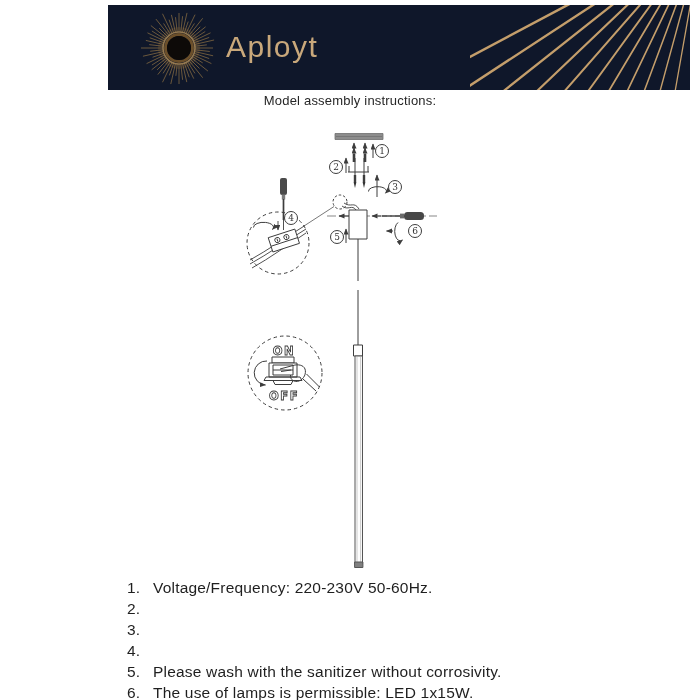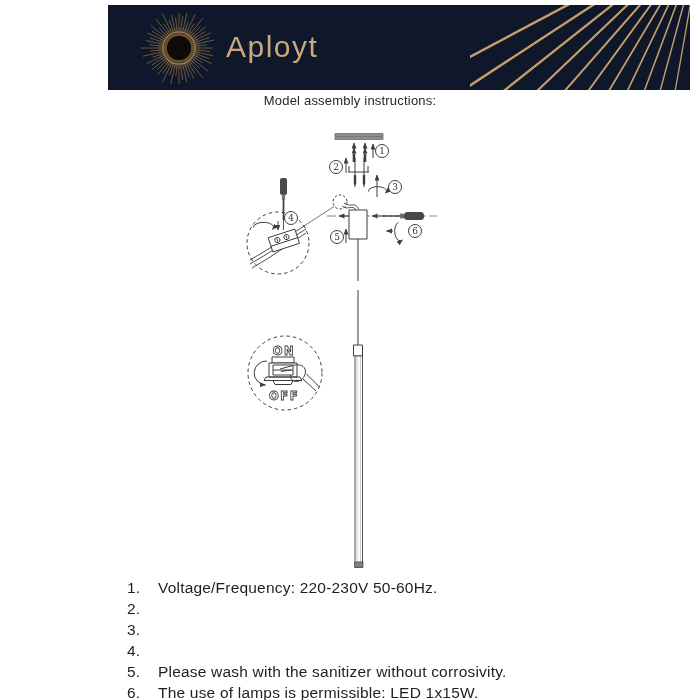--- a/index.html
+++ b/index.html
@@ -22,21 +22,21 @@
   .diagram-svg{position:absolute;left:240px;top:130px;width:200px;height:445px;}
   .diagram-svg *{vector-effect:non-scaling-stroke;}
   text.callout{font-family:"DejaVu Serif",serif;font-size:9px;fill:#333;}
   text.switch-label{font-family:"DejaVu Sans",sans-serif;font-size:11.5px;font-weight:bold;
     letter-spacing:1.5px;fill:#ffffff;stroke:#3a3a3a;stroke-width:.85;}
 
   
   .list{position:absolute;left:127px;top:577px;color:#1f1f1f;}
   .list-row{display:flex;height:21px;line-height:21px;font-size:15.5px;letter-spacing:.2px;}
   .list-row .num{width:26px;flex:0 0 26px;}
-  .list-row .txt{margin-left:5px;white-space:nowrap;}
+  .list-row .txt{white-space:nowrap;}
 </style>
 </head>
 <body>
 
 <div id="page">
 
   <div class="banner">
     <svg class="logo-svg" viewBox="0 0 108 85">
       <g class="glow">
         <circle cx="57" cy="43" r="19" fill="none" stroke="#7a5c33" stroke-width="4" opacity="0.25"></circle>

